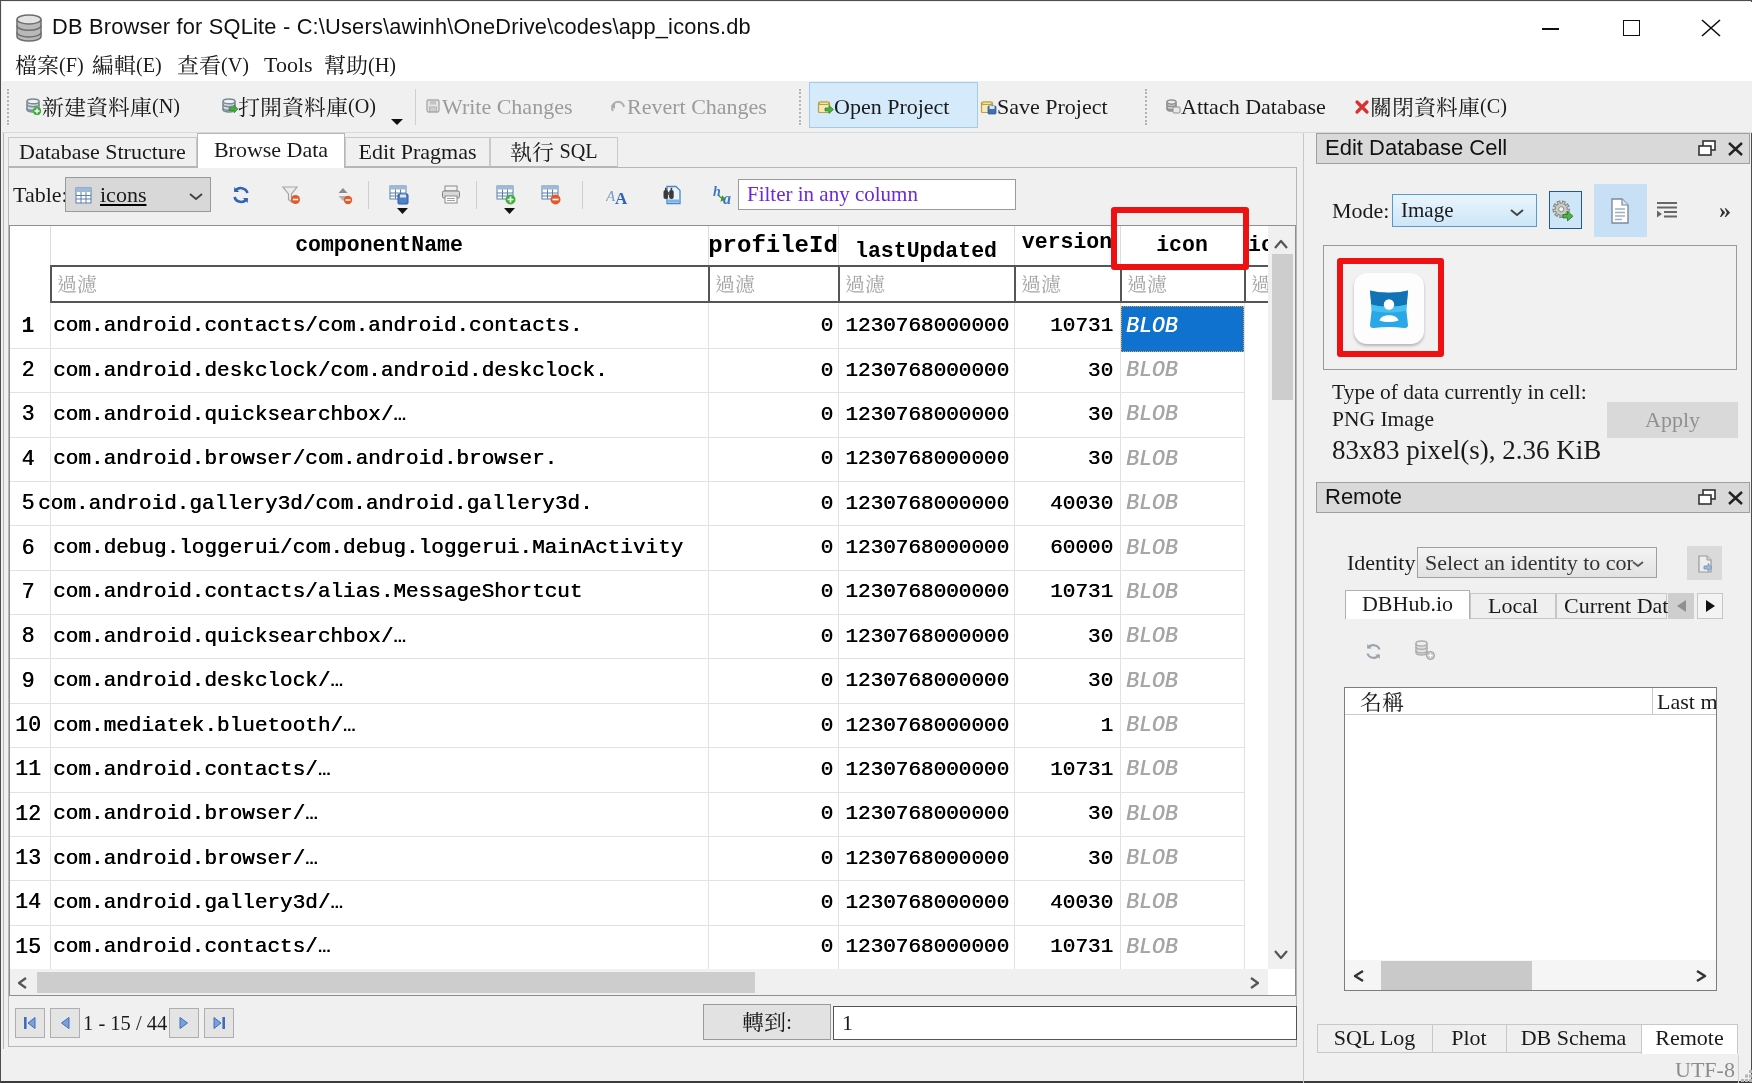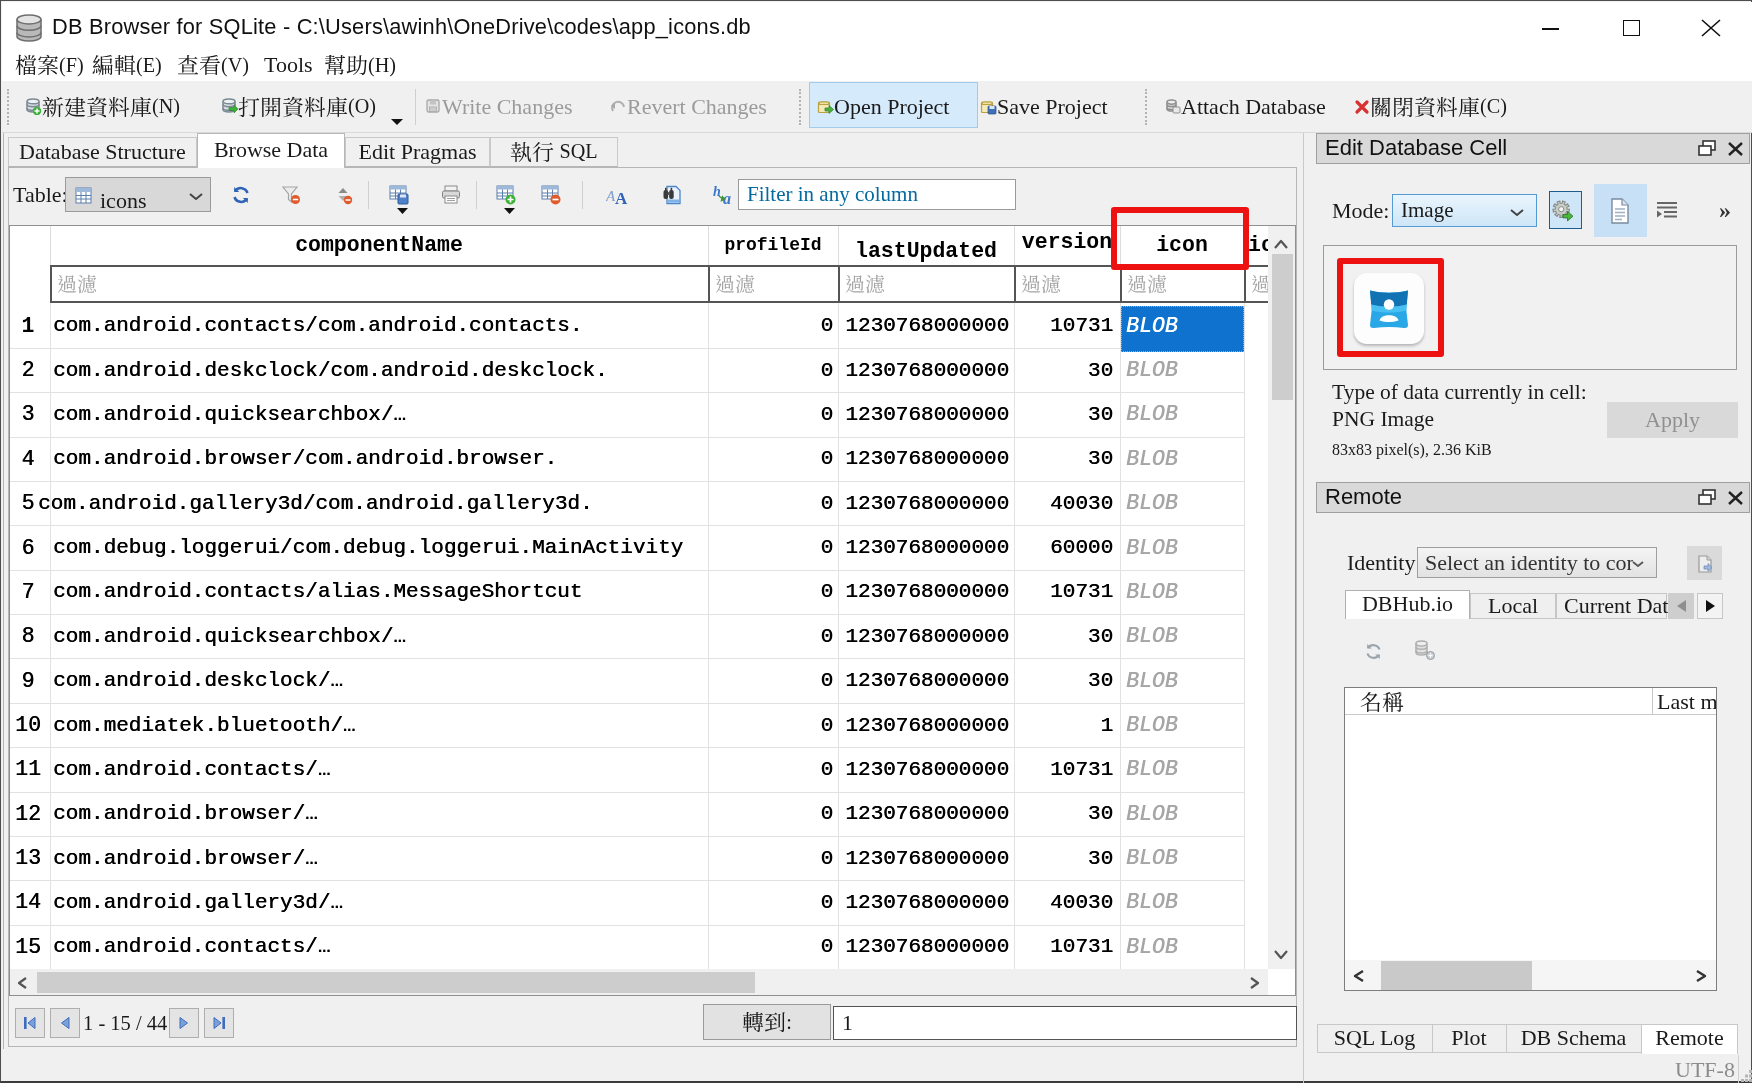--- a/index.html
+++ b/index.html
@@ -255,21 +255,21 @@
       <span style="font-size:22px;color:#1a1a1a">Table:</span>
     </div>
     <div style="position:absolute;left:64px;top:176px;width:146px;height:35px;background:#d8d8d8;border:1px solid #9a9a9a"></div>
     <div style="position:absolute;left:74px;top:185px;width:20px;height:18px;display:flex;align-items:center;">
       <svg width="17" height="17" viewBox="0 0 17 17" style="flex:none;">
         <rect x="1" y="1" width="15" height="15" fill="#fff" stroke="#5b7fae"></rect>
         <rect x="1" y="1" width="15" height="4" fill="#9db8d9"></rect>
         <path d="M1 8.5 h15 M1 12 h15 M6 5 v11 M11 5 v11" stroke="#5b7fae" stroke-width="1"></path>
       </svg>
     </div>
-    <div style="position:absolute;left:99px;top:176px;width:60px;height:48px;display:flex;align-items:center;">
+    <div style="position:absolute;left:99px;top:176px;width:60px;height:35px;display:flex;align-items:center;text-decoration:underline;">
       <span style="font-size:22px;color:#1a1a1a">icons</span>
     </div>
     <div style="position:absolute;left:187px;top:190px;width:18px;height:10px;display:flex;align-items:center;">
       <svg width="16" height="9" viewBox="0 0 16 9" style="flex:none;">
         <path d="M2 2 L8.0 7 L14 2" fill="none" stroke="#444" stroke-width="2" stroke-linejoin="round"></path>
       </svg>
     </div>
     <div style="position:absolute;left:230px;top:182px;width:24px;height:24px;display:flex;align-items:center;">
       <svg width="20" height="20" viewBox="0 0 20 20" style="flex:none;">
         <path d="M16.5 8 A7 7 0 0 0 4 6.2 M3.5 12 A7 7 0 0 0 16 13.8" fill="none" stroke="#2e63b8" stroke-width="2.6"></path>
@@ -361,28 +361,28 @@
     </div>
     <div style="position:absolute;left:712px;top:182px;width:24px;height:24px;display:flex;align-items:center;">
       <svg width="22" height="20" viewBox="0 0 22 20" style="flex:none;">
         <text x="0" y="11" font-family="Liberation Serif" font-size="14" font-weight="bold" font-style="italic" fill="#3a76c8">h</text>
         <text x="10" y="19" font-family="Liberation Serif" font-size="16" font-weight="bold" font-style="italic" fill="#3a76c8">a</text>
         <path d="M6 11 l5 4 M8.5 15.5 l3 -1.2 -2 -2.6 z" stroke="#3f9638" stroke-width="1.4" fill="#3f9638"></path>
       </svg>
     </div>
     <div style="position:absolute;left:737px;top:178px;width:278px;height:31px;background:#fff;border:1px solid #9a9a9a"></div>
     <div style="position:absolute;left:746px;top:178px;width:260px;height:30px;display:flex;align-items:center;">
-      <span style="font-size:21px;color:#0369a1">Filter in any column</span>
+      <span style="font-size:21px;color:#6d28d9">Filter in any column</span>
     </div>
     <div style="position:absolute;left:8px;top:224px;width:1287px;height:771px;background:#fff;border:1px solid #8f8f8f"></div>
     <div style="position:absolute;left:49px;top:225px;width:658px;height:38px;display:flex;align-items:center;justify-content:center">
       <span class="mono" style="font-size:21.5px;font-weight:bold;color:#000;font-style:;white-space:pre;">componentName</span>
     </div>
     <div style="position:absolute;left:707px;top:225px;width:130px;height:38px;display:flex;align-items:center;justify-content:center">
-      <span class="mono" style="font-size:18px;font-weight:bold;color:#000;font-style:;white-space:pre;">profileId</span>
+      <span class="mono" style="font-size:24px;font-weight:bold;color:#000;font-style:;white-space:pre;">profileId</span>
     </div>
     <div style="position:absolute;left:837px;top:225px;width:176px;height:50px;display:flex;align-items:center;justify-content:center">
       <span class="mono" style="font-size:21.5px;font-weight:bold;color:#000;font-style:;white-space:pre;">lastUpdated</span>
     </div>
     <div style="position:absolute;left:1013px;top:225px;width:106px;height:32px;display:flex;align-items:center;justify-content:center">
       <span class="mono" style="font-size:21.5px;font-weight:bold;color:#000;font-style:;white-space:pre;">version</span>
     </div>
     <div style="position:absolute;left:1119px;top:225px;width:124px;height:38px;display:flex;align-items:center;justify-content:center">
       <span class="mono" style="font-size:21.5px;font-weight:bold;color:#000;font-style:;white-space:pre;">icon</span>
     </div>
@@ -881,21 +881,21 @@
       <span style="font-size:21.5px;color:#1a1a1a">Type of data currently in cell:</span>
     </div>
     <div style="position:absolute;left:1331px;top:405px;width:340px;height:26px;display:flex;align-items:center;">
       <span style="font-size:21.5px;color:#1a1a1a">PNG Image</span>
     </div>
     <div style="position:absolute;left:1606px;top:401px;width:131px;height:36px;background:#d9d9d9"></div>
     <div style="position:absolute;left:1606px;top:401px;width:131px;height:36px;display:flex;align-items:center;justify-content:center">
       <span style="font-size:22px;color:#909090">Apply</span>
     </div>
     <div style="position:absolute;left:1331px;top:436px;width:340px;height:26px;display:flex;align-items:center;">
-      <span style="font-size:16px;color:#1a1a1a">83x83 pixel(s), 2.36 KiB</span>
+      <span style="font-size:27px;color:#1a1a1a">83x83 pixel(s), 2.36 KiB</span>
     </div>
     <div style="position:absolute;left:1315px;top:481px;width:434px;height:31px;background:#d9d9d9;border:1px solid #9f9f9f"></div>
     <div style="position:absolute;left:1324px;top:481px;width:300px;height:30px;display:flex;align-items:center;">
       <span class="sans" style="font-size:22px;color:#111">Remote</span>
     </div>
     <div style="position:absolute;left:1697px;top:487px;width:20px;height:19px;display:flex;align-items:center;">
       <svg width="18" height="17" viewBox="0 0 18 17" style="flex:none;">
         <rect x="5" y="1" width="12" height="9" fill="#fff" stroke="#333" stroke-width="1.6"></rect>
         <rect x="1" y="6" width="12" height="9" fill="#fff" stroke="#333" stroke-width="1.6"></rect>
       </svg>

